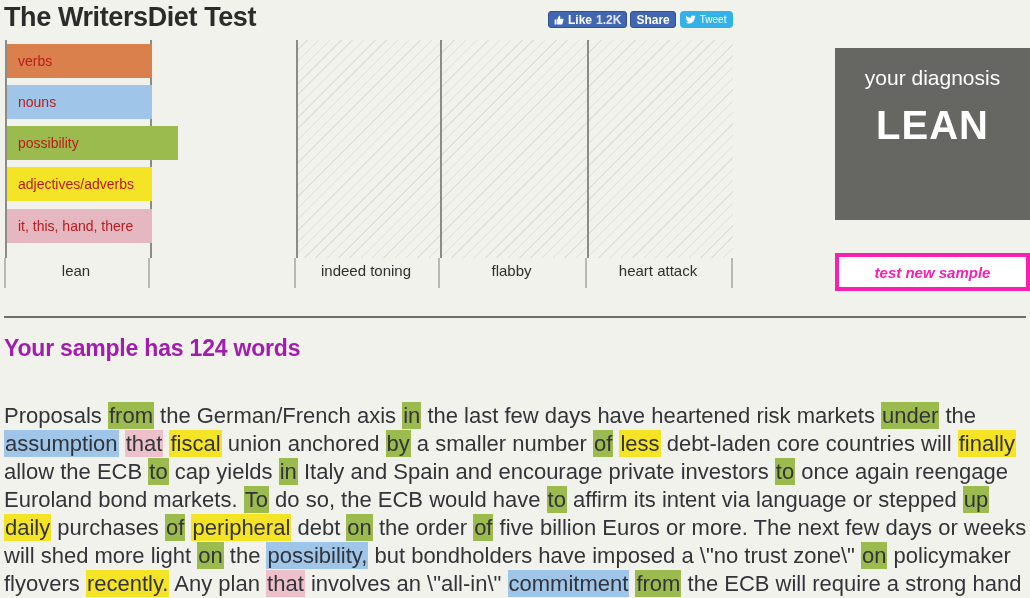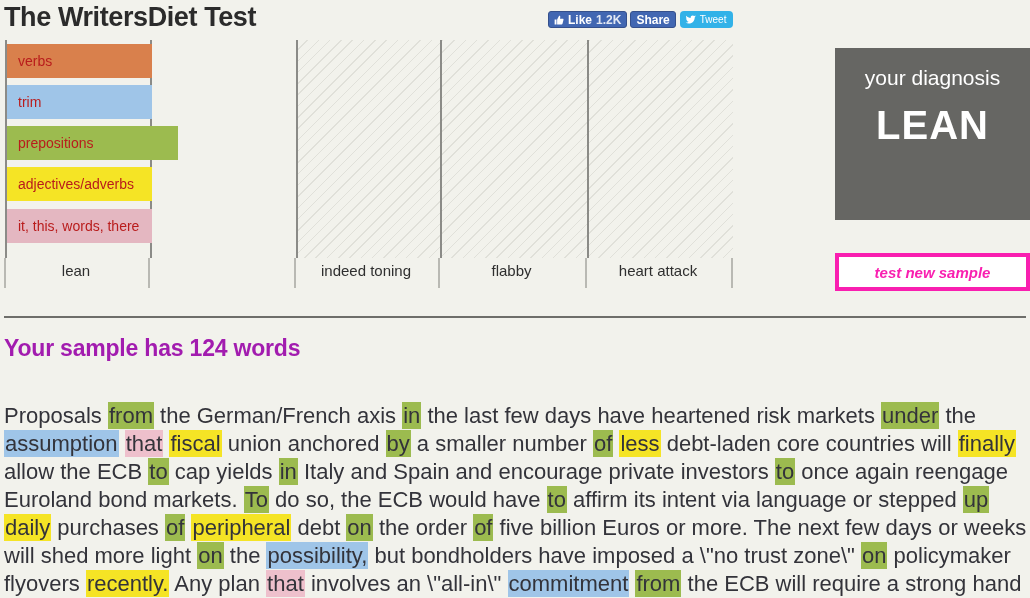--- a/index.html
+++ b/index.html
@@ -159,36 +159,36 @@
       <div class="vline" style="left:433px;"></div>
       <div class="vline" style="left:580px;"></div>
 
       <div class="bar-row" style="top:4px;">
         <div class="bar" style="width:145px;background:#d9804c;"></div>
         <span class="bar-label">verbs</span>
       </div>
 
       <div class="bar-row" style="top:45px;">
         <div class="bar" style="width:145px;background:#9fc5e8;"></div>
-        <span class="bar-label">trim</span>
+        <span class="bar-label">nouns</span>
       </div>
 
       <div class="bar-row" style="top:86px;">
         <div class="bar" style="width:171px;background:#9cbb4f;"></div>
-        <span class="bar-label">prepositions</span>
+        <span class="bar-label">possibility</span>
       </div>
 
       <div class="bar-row" style="top:127px;">
         <div class="bar" style="width:145px;background:#f5e425;"></div>
         <span class="bar-label">adjectives/adverbs</span>
       </div>
 
       <div class="bar-row" style="top:169px;">
         <div class="bar" style="width:145px;background:#e4b7c1;"></div>
-        <span class="bar-label">it, this, words, there</span>
+        <span class="bar-label">it, this, hand, there</span>
       </div>
     </div>
   </div>
 
   <div id="xaxis">
     <div class="xtick" style="left:4px;"></div>
     <div class="xtick" style="left:148px;"></div>
     <div class="xtick" style="left:294px;"></div>
     <div class="xtick" style="left:438px;"></div>
     <div class="xtick" style="left:585px;"></div>

